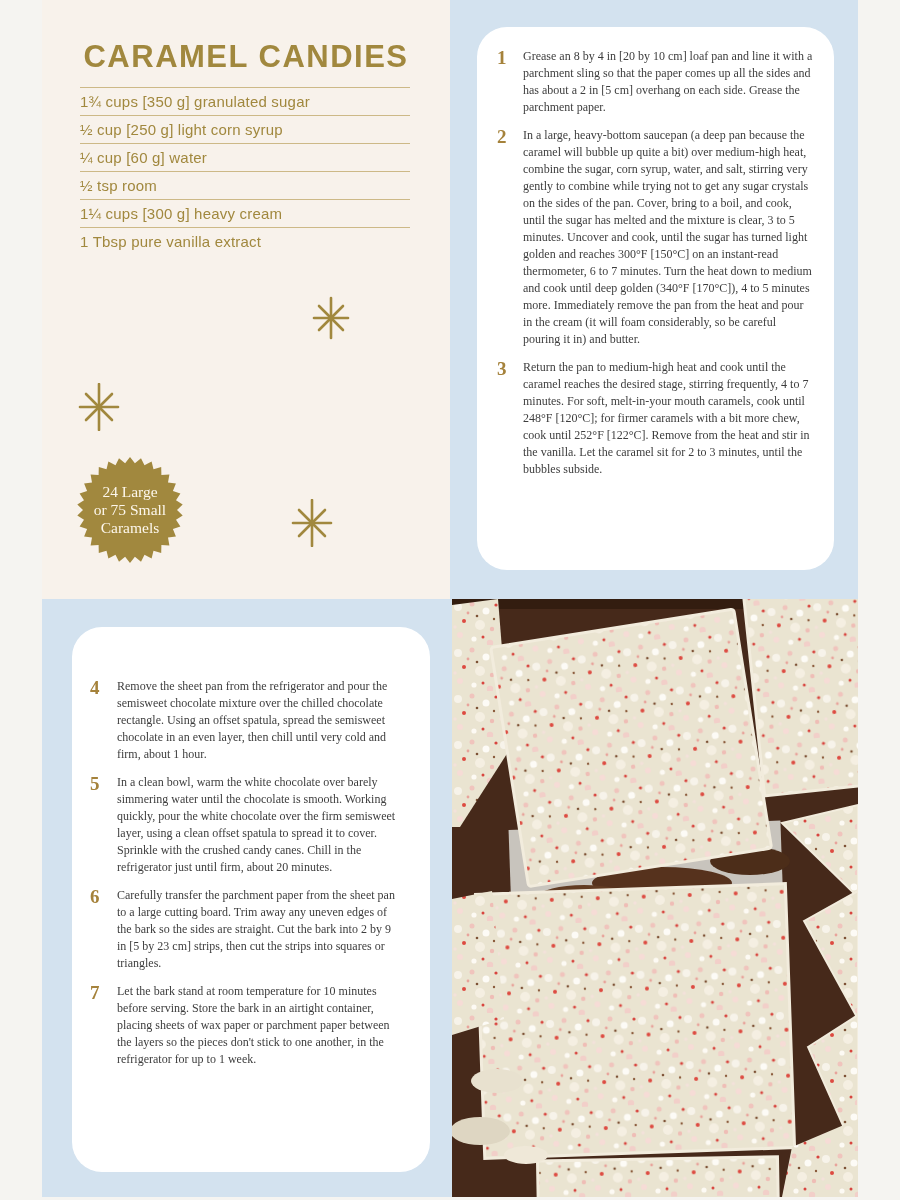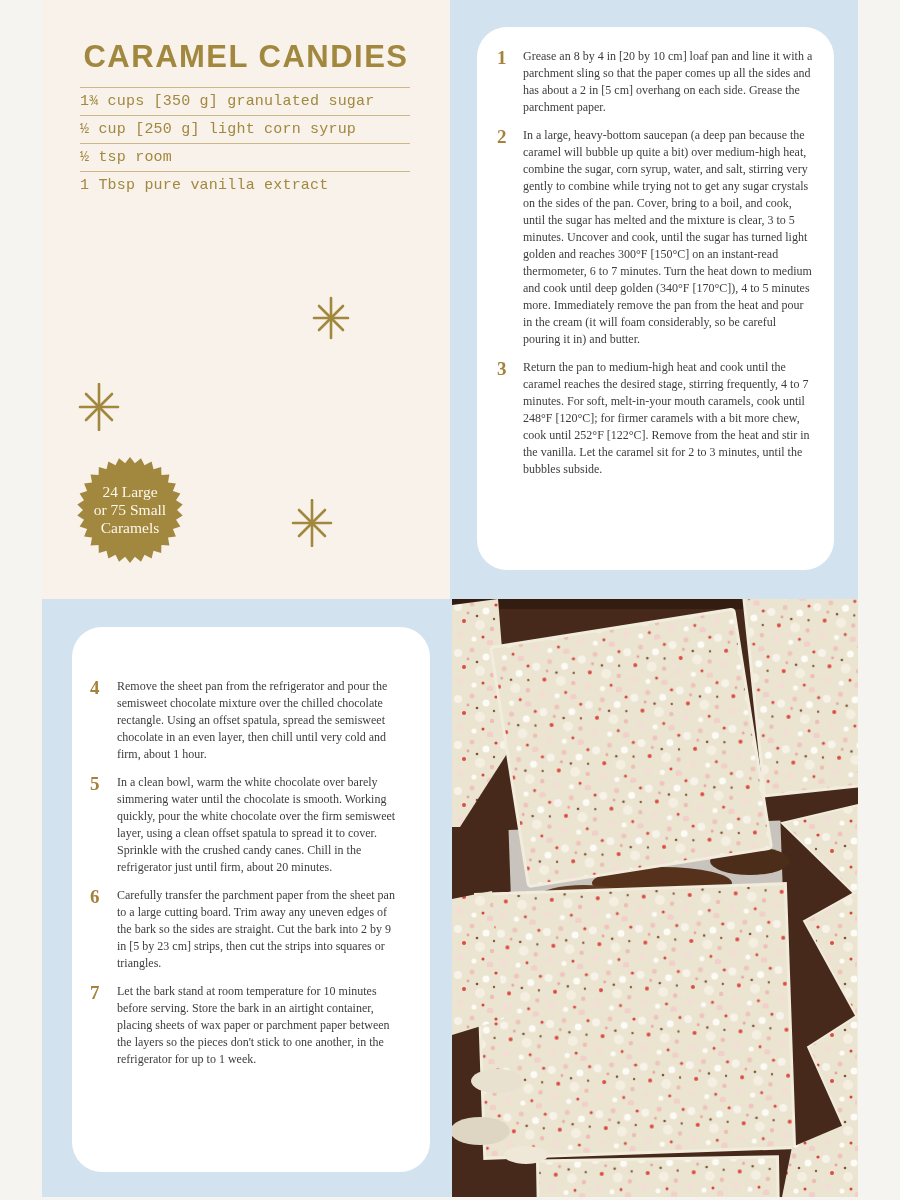--- a/index.html
+++ b/index.html
@@ -20,21 +20,21 @@
   .blue-bg{position:absolute;left:42px;top:0;width:816px;height:1197px;background:var(--blue);}
   .cream-panel{position:absolute;left:42px;top:0;width:408px;height:599px;background:var(--cream);}
 
   .recipe-title{
     position:absolute;left:42px;top:39px;width:408px;text-align:center;
     font-family:"Liberation Sans",sans-serif;font-weight:bold;
     font-size:31px;letter-spacing:1.5px;color:var(--gold);
   }
   .ingredients{
     position:absolute;left:80px;top:87px;width:330px;margin:0;padding:0;list-style:none;
-    font-family:Liberation Mono, monospace;font-size:15px;color:var(--gold);
+    font-family:Liberation Sans, sans-serif;font-size:15px;color:var(--gold);
   }
   .ingredients li{
     border-top:1px solid var(--rule);
     padding:6px 0 5px 0;line-height:16px;letter-spacing:0.2px;
   }
 
   .star{position:absolute;}
   .star line{stroke:var(--gold);stroke-width:2.6;stroke-linecap:round;}
 
   .badge-wrap{position:absolute;left:76px;top:456px;width:108px;height:108px;}
@@ -75,21 +75,23 @@
 <div id="app">
 
   <div class="blue-bg"></div>
   <div class="cream-panel"></div>
 
   <div class="recipe-title">CARAMEL CANDIES</div>
 
   <ul class="ingredients">
     <li>1¾ cups [350 g] granulated sugar</li>
     <li>½ cup [250 g] light corn syrup</li>
+    <li>¼ cup [60 g] water</li>
     <li>½ tsp room</li>
+    <li>1¼ cups [300 g] heavy cream</li>
     <li>1 Tbsp pure vanilla extract</li>
   </ul>
 
   <svg class="star" style="left:309px;top:296px;" width="44" height="44" viewBox="0 0 44 44">
     <line x1="22" y1="2" x2="22" y2="42"></line>
     <line x1="5" y1="22" x2="39" y2="22"></line>
     <line x1="10" y1="10" x2="34" y2="34"></line>
     <line x1="34" y1="10" x2="10" y2="34"></line>
   </svg>
   <svg class="star" style="left:75px;top:383px;" width="48" height="48" viewBox="0 0 48 48">

